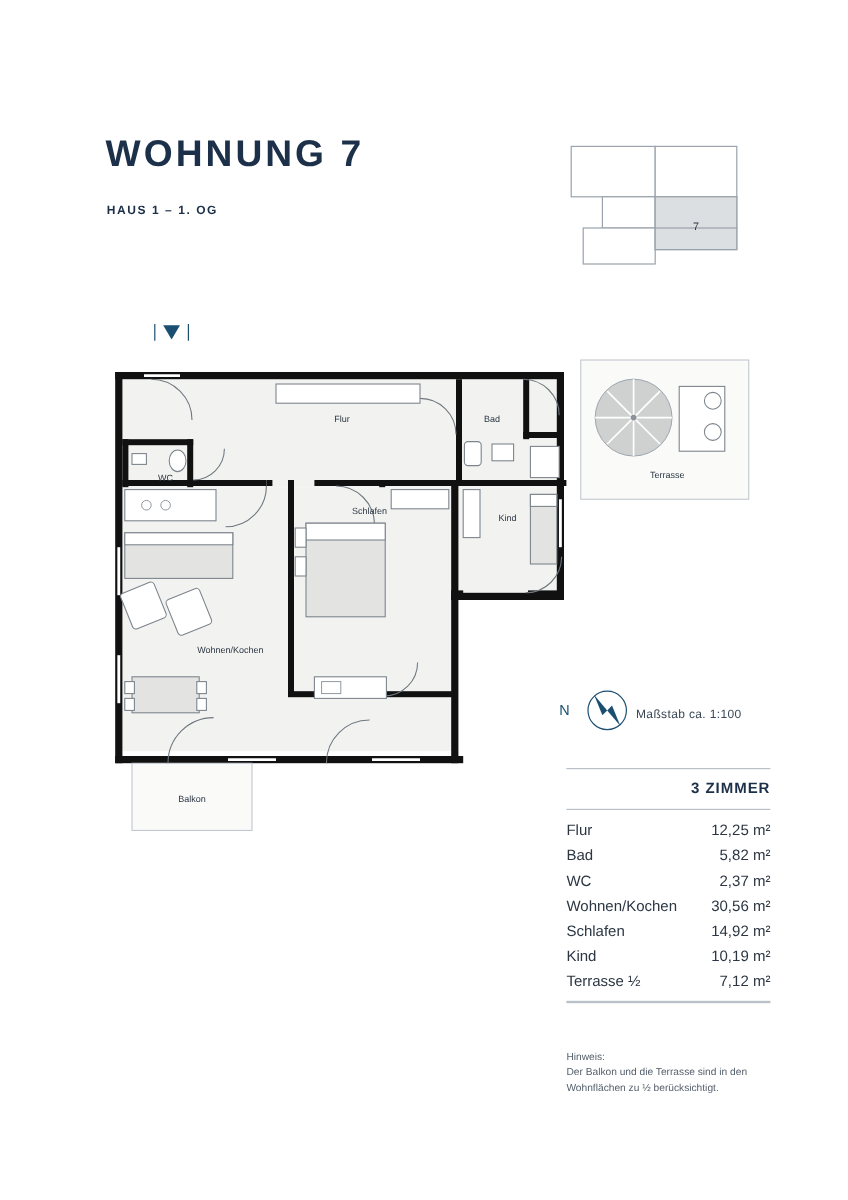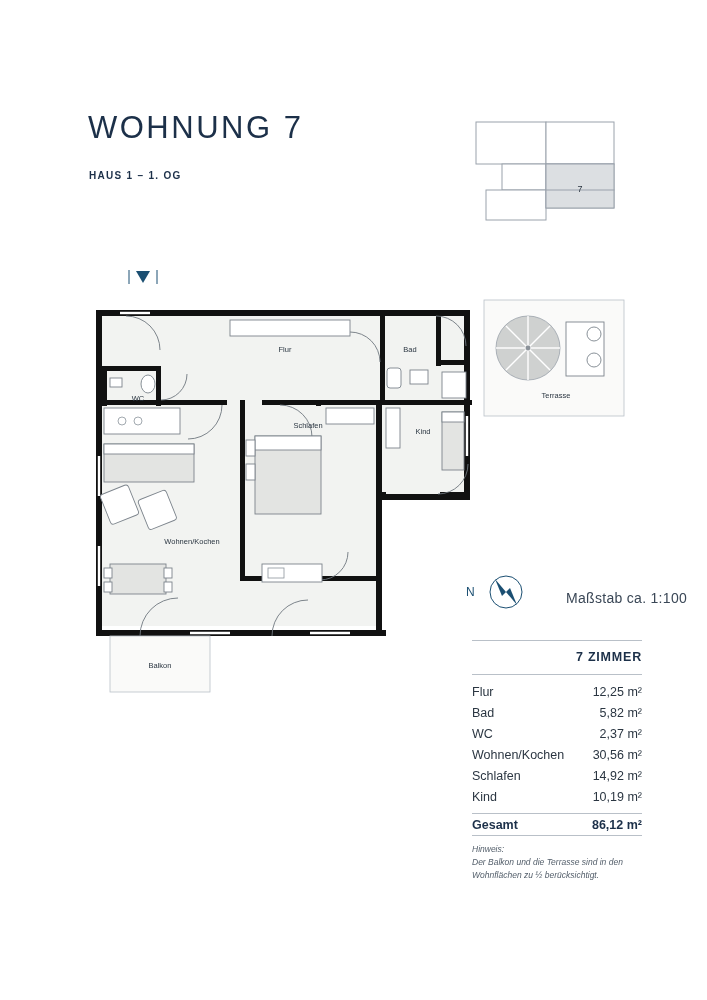--- a/index.html
+++ b/index.html
@@ -16,21 +16,21 @@
     overflow: hidden;
   }
 
   
   .title {
     position: absolute;
     left: 88px;
     top: 110px;
     font-size: 31px;
     letter-spacing: 2.5px;
-    font-weight: 400;
+    font-weight: 700;
     color: #1c3049;
   }
   .subtitle {
     position: absolute;
     left: 89px;
     top: 170px;
     font-size: 10px;
     letter-spacing: 1.3px;
     font-weight: 700;
     color: #1c3049;
@@ -68,23 +68,23 @@
   
   .compass {
     position: absolute;
     left: 462px;
     top: 568px;
     width: 80px;
     height: 48px;
   }
   .scale-label {
     position: absolute;
-    left: 566px;
+    left: 530px;
     top: 590px;
-    font-size: 14px;
+    font-size: 10px;
     color: #3a4756;
     letter-spacing: 0.3px;
   }
 
   
   .table-wrap {
     position: absolute;
     left: 472px;
     top: 640px;
     width: 170px;
@@ -118,24 +118,24 @@
   }
   .total-row td {
     font-weight: 700;
     padding-top: 9px;
     padding-bottom: 8px;
     color: #1c3049;
     font-size: 12.5px;
   }
   .note {
     font-size: 8.5px;
-    font-style: italic;
     color: #55606c;
     line-height: 1.55;
     padding-top: 7px;
+    margin-top: 31px;
   }
   .spacer6 { height: 6px; }
 </style>
 </head>
 <body>
 
 <div class="title">WOHNUNG 7</div>
 <div class="subtitle">HAUS 1 – 1. OG</div>
 
 <div class="keyplan">
@@ -331,21 +331,21 @@
     <text x="4" y="28" font-family="Liberation Sans, sans-serif" font-size="12" fill="#1b4f72">N</text>
     <circle cx="44" cy="24" r="16" fill="none" stroke="#1b4f72" stroke-width="1"></circle>
     <polygon points="44,24 33,11 40,28" fill="#1b4f72"></polygon>
     <polygon points="44,24 55,37 48,20" fill="#1b4f72"></polygon>
   </svg>
 </div>
 <div class="scale-label">Maßstab ca. 1:100</div>
 
 <div class="table-wrap">
   <div class="rule"></div>
-  <div class="rooms-count">7 ZIMMER</div>
+  <div class="rooms-count">3 ZIMMER</div>
   <div class="rule"></div>
   <div class="spacer6"></div>
 
   <table class="areas">
     <tbody>
       <tr>
         <td>Flur</td>
         <td class="val">12,25 m²</td>
       </tr>
       <tr>
@@ -361,33 +361,29 @@
         <td class="val">30,56 m²</td>
       </tr>
       <tr>
         <td>Schlafen</td>
         <td class="val">14,92 m²</td>
       </tr>
       <tr>
         <td>Kind</td>
         <td class="val">10,19 m²</td>
       </tr>
+      <tr>
+        <td>Terrasse ½</td>
+        <td class="val">7,12 m²</td>
+      </tr>
     </tbody>
   </table>
 
   <div class="spacer6"></div>
   <div class="rule"></div>
-  <table class="areas">
-    <tbody>
-      <tr class="total-row">
-        <td>Gesamt</td>
-        <td class="val">86,12 m²</td>
-      </tr>
-    </tbody>
-  </table>
   <div class="rule"></div>
 
   <div class="note">
     <div>Hinweis:</div>
     <div>Der Balkon und die Terrasse sind in den</div>
     <div>Wohnflächen zu ½ berücksichtigt.</div>
   </div>
 </div>
 
 </body></html>

